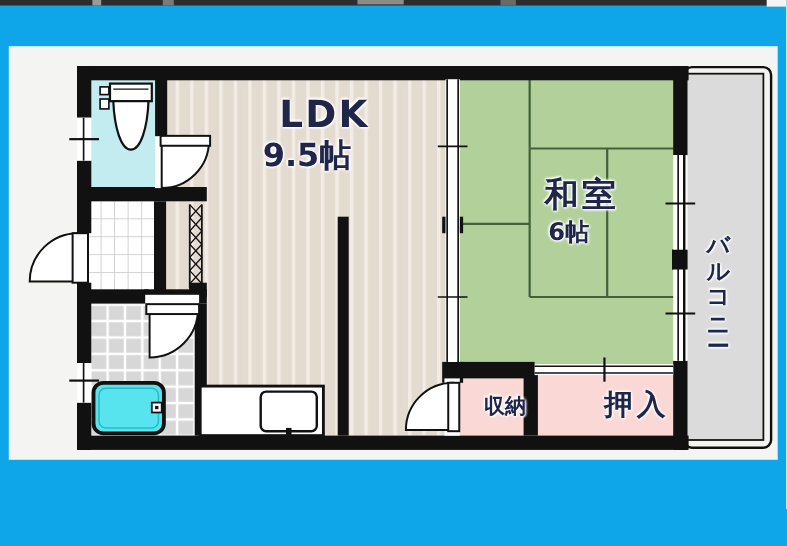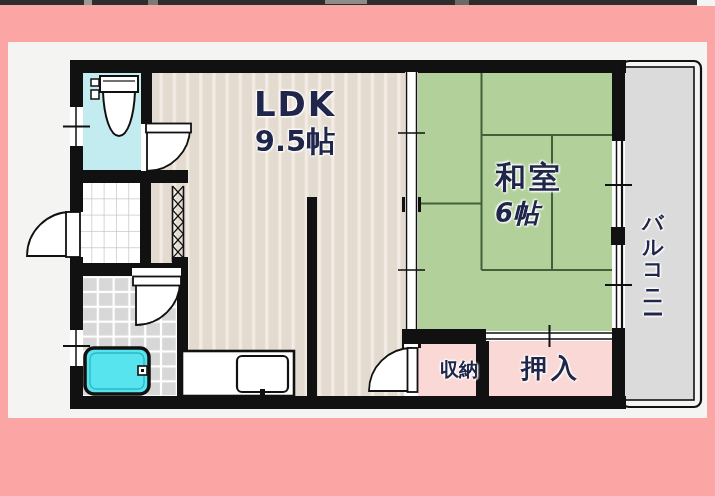--- a/index.html
+++ b/index.html
@@ -1,37 +1,37 @@
 <!DOCTYPE html>
 <html><head>
 <meta charset="utf-8">
 <style>
   html,body{margin:0;padding:0;background:#ffffff;}
   #screen{
     position:relative;width:715px;height:496px;overflow:hidden;
-    background:#fca5a5;
+    background:#0ea5e9;
     font-family:"DejaVu Sans","Liberation Sans",sans-serif;
   }
   #plan-svg{position:absolute;left:0;top:0;}
   .room-label{
     position:absolute;
     color:#20264a;
     font-weight:bold;
     text-align:center;
     line-height:1.05;
     text-shadow:0 0 3px #ffffff,0 0 3px #ffffff,1px 1px 2px #ffffff,-1px -1px 2px #ffffff;
     white-space:nowrap;
     user-select:none;
   }
   .lbl-ldk{left:228px;top:87px;width:134px;font-size:34px;letter-spacing:2px;}
-  .lbl-ldk-size{left:228px;top:126px;width:134px;font-size:29px;}
+  .lbl-ldk-size{left:212px;top:126px;width:134px;font-size:29px;}
   .lbl-washitsu{left:464px;top:161px;width:130px;font-size:31px;letter-spacing:3px;}
-  .lbl-washitsu-size{left:452px;top:200px;width:130px;font-size:26px;font-style:italic;}
+  .lbl-washitsu-size{left:452px;top:200px;width:130px;font-size:22px;}
   .lbl-storage{left:418px;top:360px;width:60px;font-size:19px;text-align:right;}
-  .lbl-closet{left:489px;top:355px;width:124px;font-size:26px;letter-spacing:4px;}
+  .lbl-closet{left:489px;top:355px;width:124px;font-size:26px;letter-spacing:4px;padding-left:28px;}
   .lbl-balcony{
     left:636px;top:167px;height:170px;width:28px;
     font-size:21px;
     writing-mode:vertical-rl;text-orientation:mixed;
     letter-spacing:2px;
   }
 </style>
 </head>
 <body>
 

